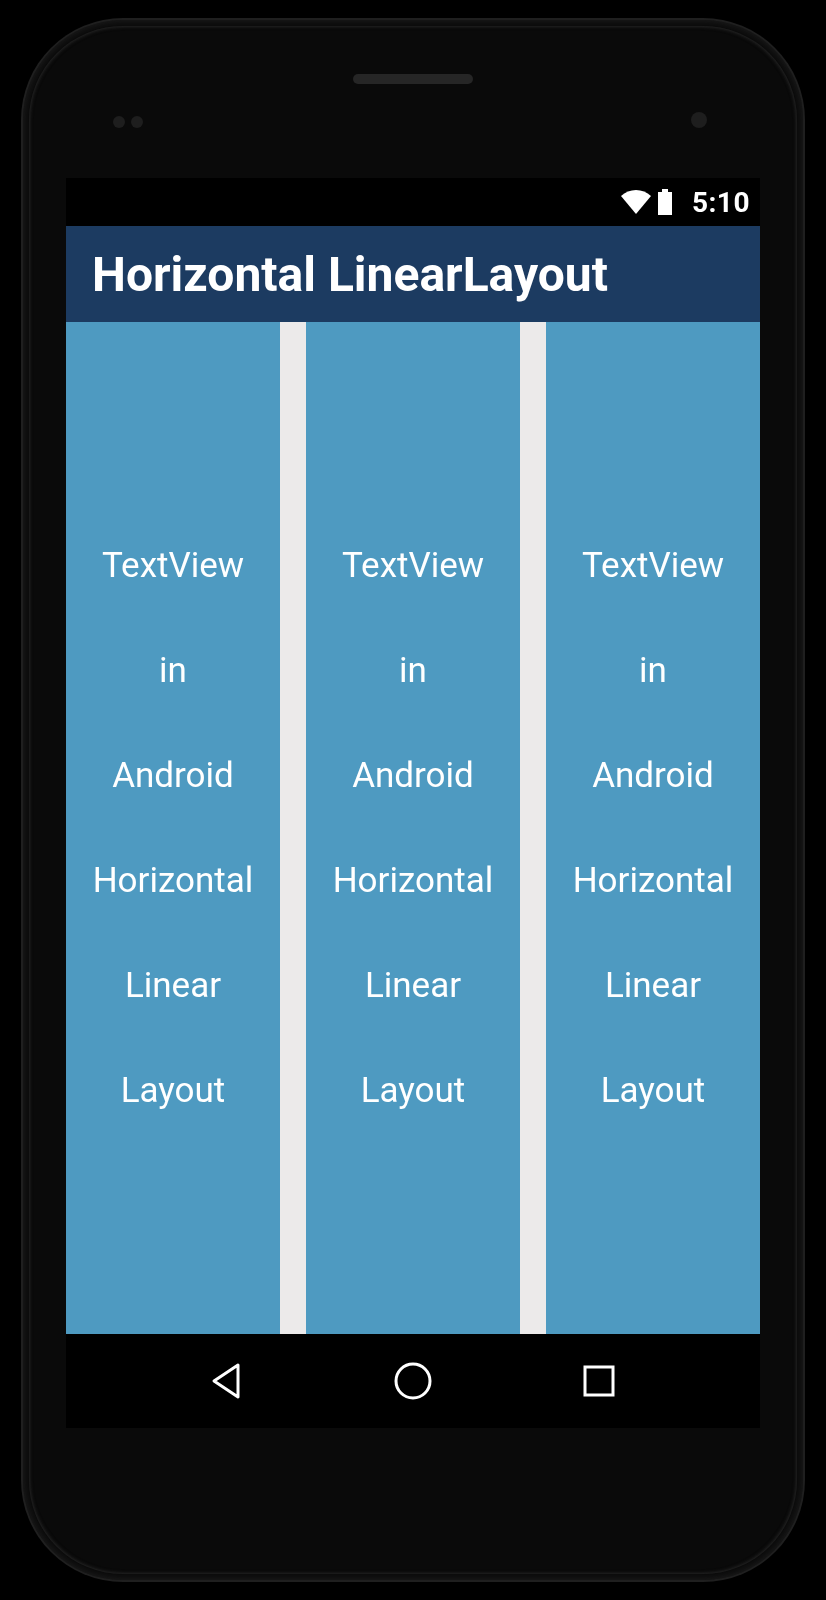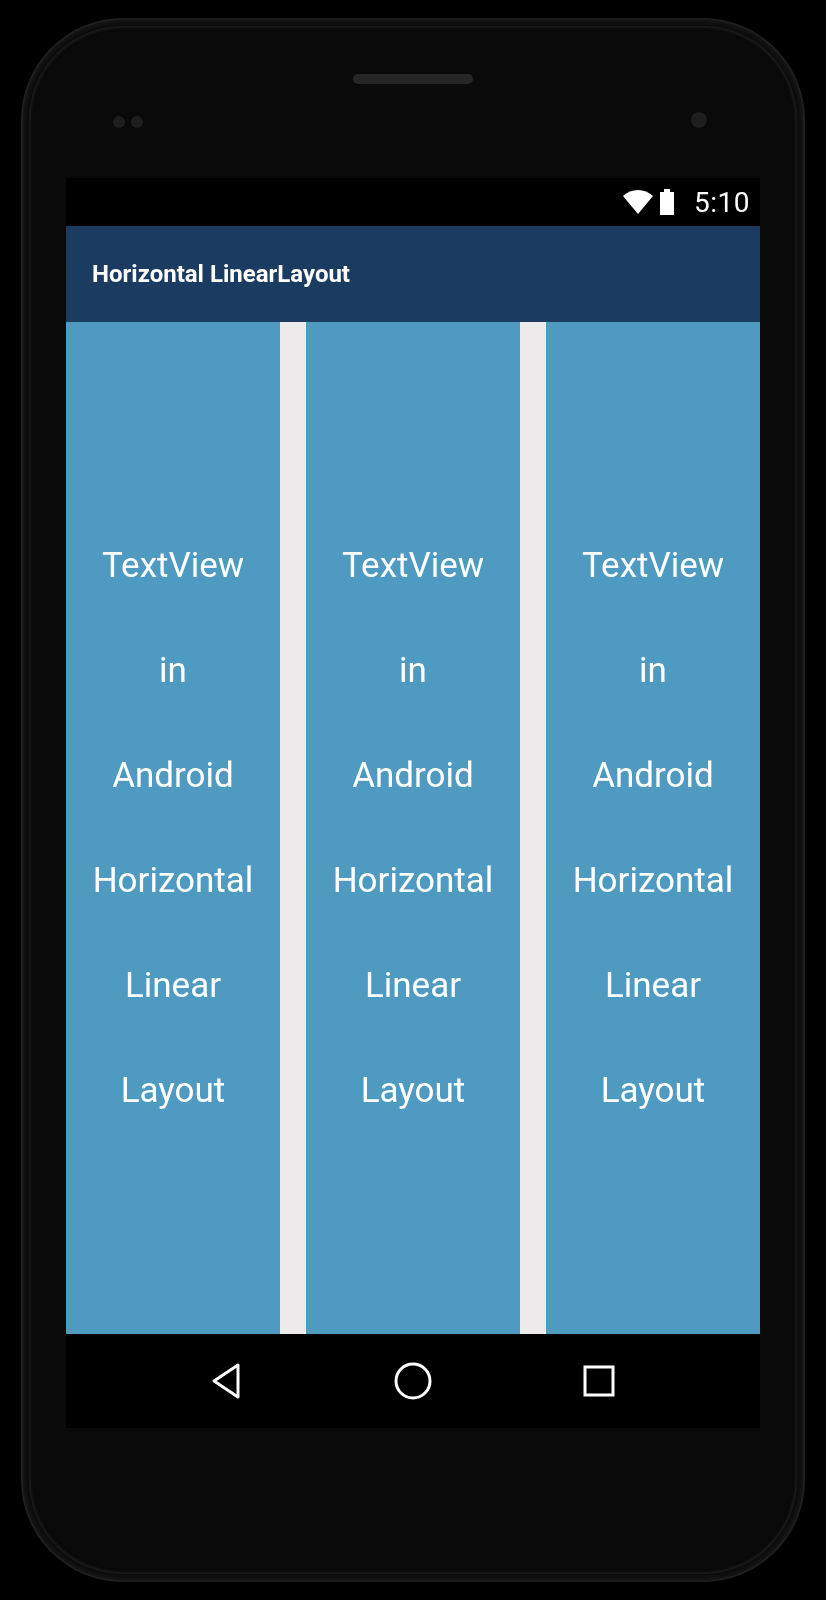--- a/index.html
+++ b/index.html
@@ -63,31 +63,31 @@
     display: flex;
     align-items: center;
     justify-content: flex-end;
     padding: 0 10px;
     font-size: 28px;
     letter-spacing: .5px;
   }
   .status-icons { display: flex; align-items: center; gap: 6px; }
   .wifi-icon, .batt-icon { display: inline-block; }
   .wifi-icon svg, .batt-icon svg { display: block; }
-  .time { margin-left: 13px; font-weight: 400; }
+  .time { margin-left: 13px; font-weight: 700; }
 
   
   .appbar {
     height: 96px;
     background: #1c3b61;
     color: #fff;
     display: flex;
     align-items: center;
     padding-left: 26px;
-    font-size: 24px;
+    font-size: 48px;
     font-weight: 700;
   }
 
   
   .content {
     height: calc(100% - 48px - 96px);
     background: #eceaea;
     display: flex;
     flex-direction: row;
     gap: 26px;

